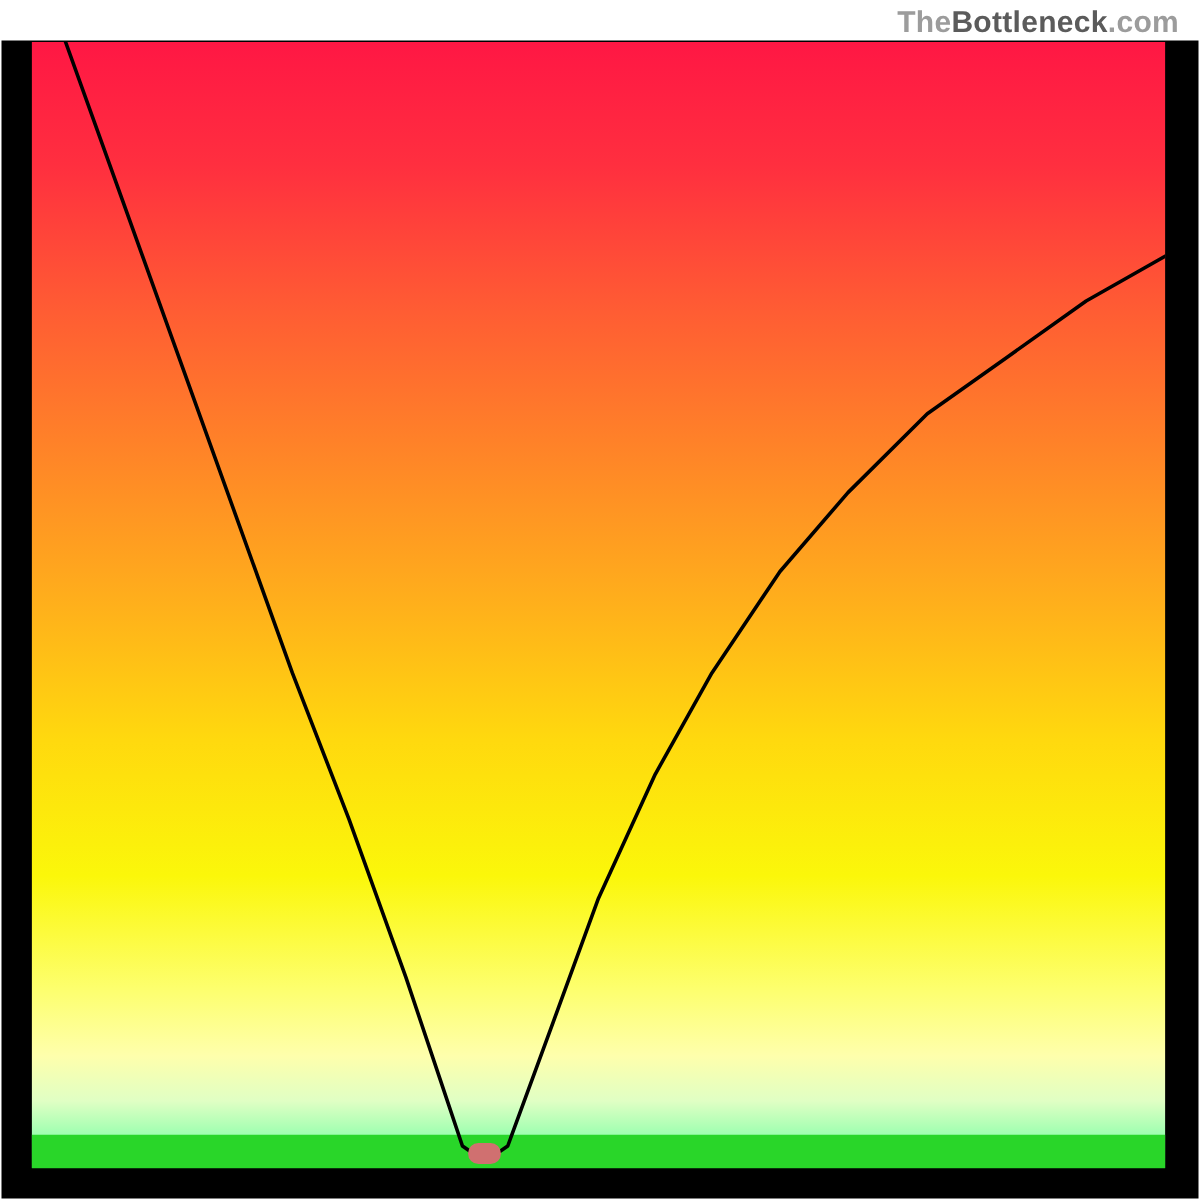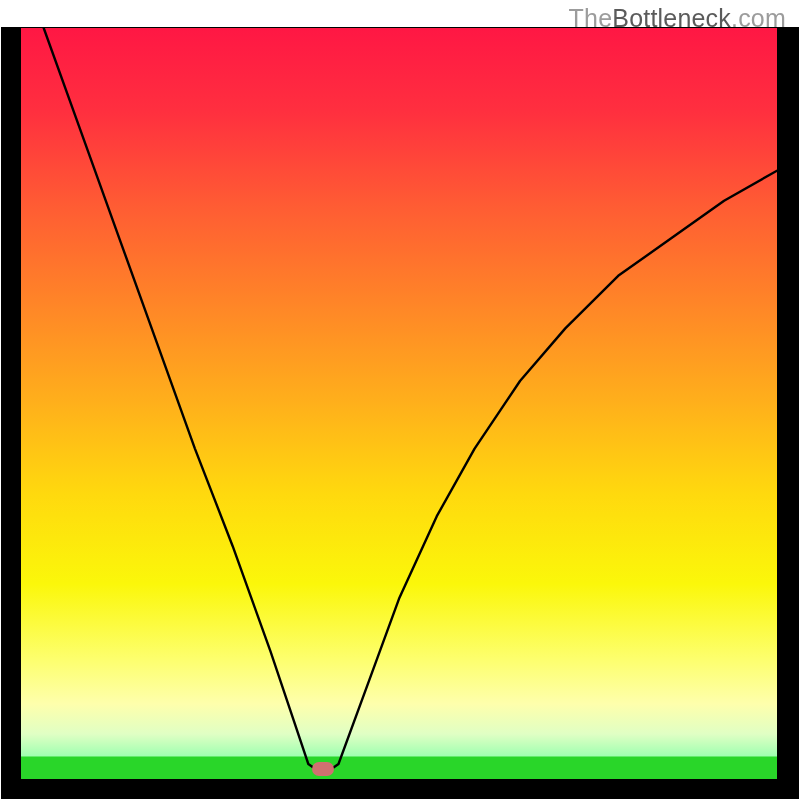--- a/index.html
+++ b/index.html
@@ -11,22 +11,22 @@
   .root {
     width: 800px;
     height: 800px;
     position: relative;
     background: #fff;
   }
   .watermark {
     position: absolute;
     top: 4px;
     right: 14px;
-    font-size: 25px;
-    font-weight: normal;
+    font-size: 20px;
+    font-weight: bold;
     color: #5b5b5b;
     letter-spacing: 0.2px;
   }
   .watermark .dim {
     color: #9c9c9c;
   }
   .chart-frame {
     position: absolute;
     left: 1px;
     top: 27px;

